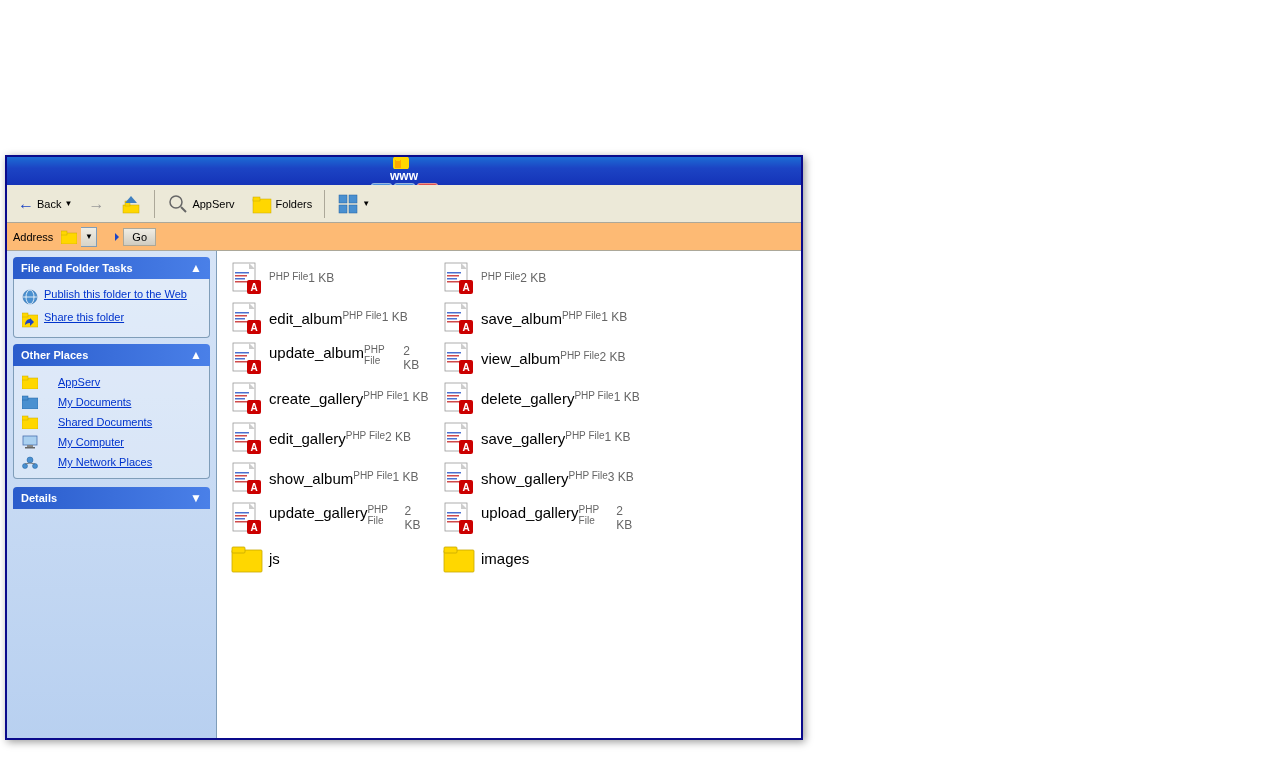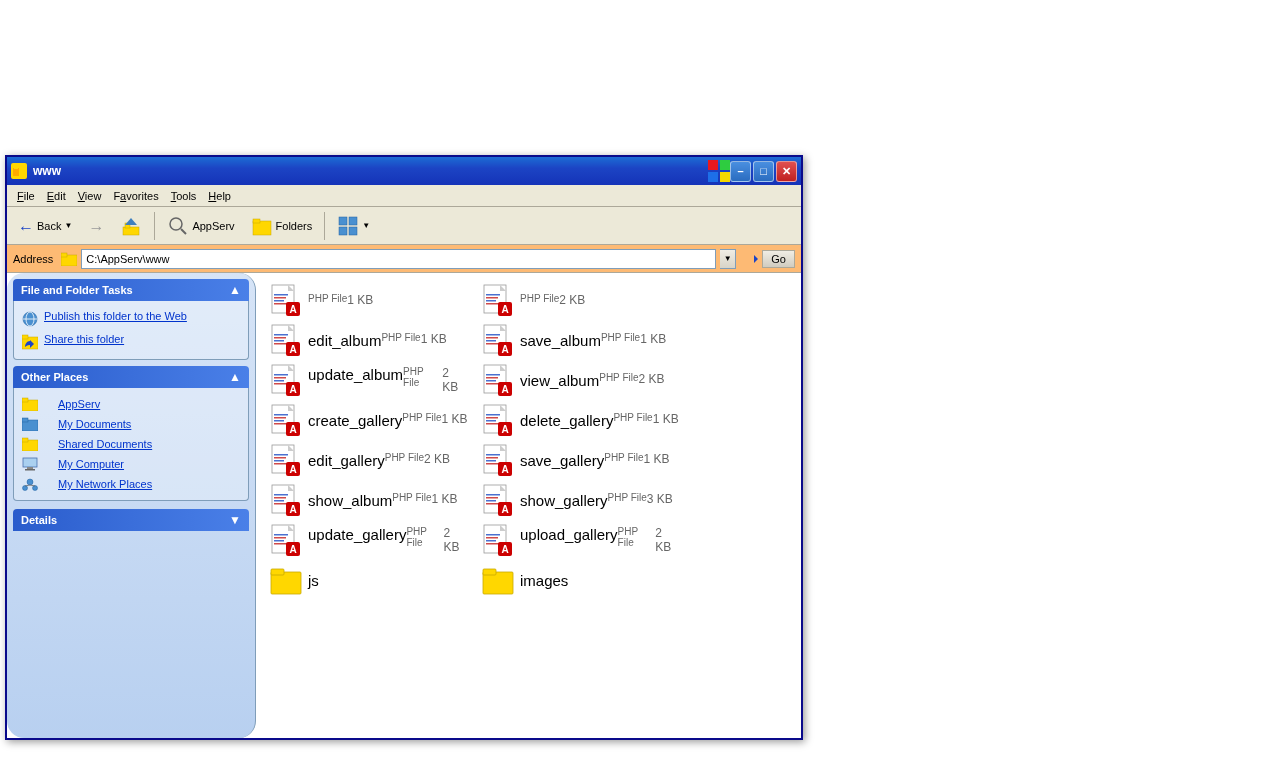--- a/index.html
+++ b/index.html
@@ -21,20 +21,21 @@
     .titlebar {
       background: linear-gradient(to bottom, #1c6cd4 0%, #1c44c4 40%, #1533b8 100%);
       height: 28px;
       display: flex;
       align-items: center;
       padding: 0 4px;
       color: white;
       font-weight: bold;
       font-size: 12px;
       user-select: none;
+      flex-direction: column;
     }
     .titlebar-icon {
       width: 16px; height: 16px;
       background: #ffd700;
       border-radius: 2px;
       margin-right: 6px;
       display: flex; align-items: center; justify-content: center;
       font-size: 10px;
     }
     .titlebar-title { flex: 1; }
@@ -131,26 +132,25 @@
     
     .main-content {
       display: flex;
       flex: 1;
       overflow: hidden;
       background: #fff;
     }
 
     
     .left-panel {
-      width: 249px;
+      width: 210px;
       background: linear-gradient(to bottom, #d6e4f7 0%, #b8d0f0 100%);
       border-right: 1px solid #7f9db9;
       overflow-y: auto;
       flex-shrink: 0;
-      border-radius: 17px;
     }
 
     .panel-section {
       margin: 6px 6px;
     }
     .panel-header {
       background: linear-gradient(to right, #2a5ccc, #4a80e8);
       color: white;
       font-weight: bold;
       font-size: 11px;
@@ -266,28 +266,20 @@
       <rect x="0" y="12" width="10" height="10" fill="#1d6fe8"></rect>
       <rect x="12" y="12" width="10" height="10" fill="#f5d800"></rect>
     </svg>
     <div class="titlebar-buttons">
       <div class="titlebar-btn minimize">–</div>
       <div class="titlebar-btn maximize">□</div>
       <div class="titlebar-btn close">✕</div>
     </div>
   </div>
 
-  <div class="menubar">
-    <div class="menu-item"><span>F</span>ile</div>
-    <div class="menu-item"><span>E</span>dit</div>
-    <div class="menu-item"><span>V</span>iew</div>
-    <div class="menu-item">F<span>a</span>vorites</div>
-    <div class="menu-item"><span>T</span>ools</div>
-    <div class="menu-item"><span>H</span>elp</div>
-  </div>
 
   <div class="toolbar">
 
     <div class="toolbar-btn">
       <span class="toolbar-arrow">←</span>
       <span>Back</span>
       <span class="toolbar-dropdown">▼</span>
     </div>
 
     <div class="toolbar-btn">
@@ -330,23 +322,20 @@
       <span style="font-size:8px;">▼</span>
     </div>
   </div>
 
   <div class="addressbar">
     <span class="address-label">Address</span>
     <svg width="16" height="14" viewBox="0 0 16 14">
       <rect x="0" y="3" width="16" height="11" fill="#ffd700" stroke="#c8a800" stroke-width="0.5"></rect>
       <rect x="0" y="1" width="6" height="4" fill="#ffd700" stroke="#c8a800" stroke-width="0.5"></rect>
     </svg>
-    <div class="address-input">
-      <span>C:\AppServ\www</span>
-    </div>
     <div class="address-dropdown">▼</div>
 
     <svg width="18" height="18" viewBox="0 0 18 18">
       <polygon points="4,9 14,9 14,5 18,9 14,13 14,9" fill="#1c44c4"></polygon>
     </svg>
     <div class="go-btn">
       <span>Go</span>
     </div>
   </div>
 

